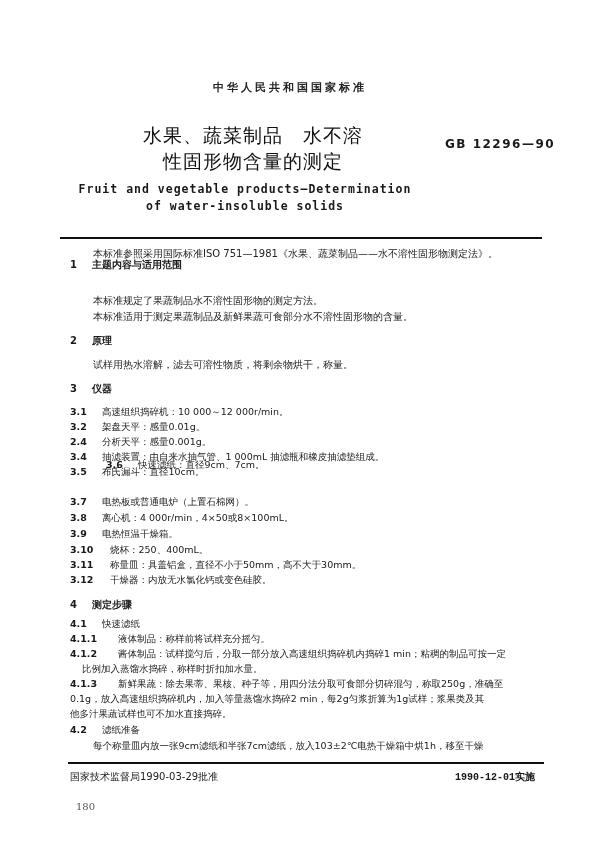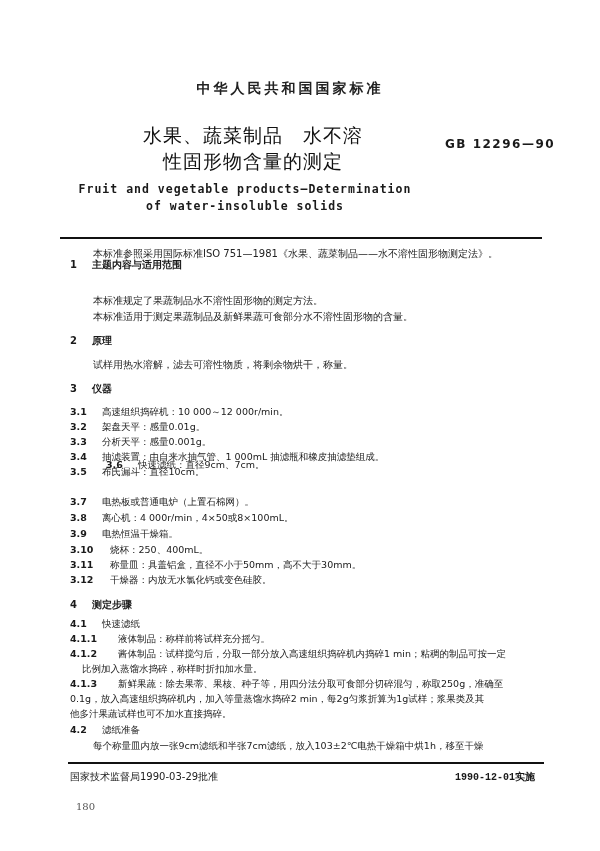--- a/index.html
+++ b/index.html
@@ -2,21 +2,21 @@
 <html><head>
   <meta charset="utf-8">
   <style>
     html, body { margin: 0; padding: 0; background: #ffffff; }
     body {
       width: 600px; height: 851px; position: relative; overflow: hidden;
       font-family: "DejaVu Serif", "Liberation Serif", serif;
       color: #1a1a1a;
     }
     .abs { position: absolute; white-space: nowrap; }
-    .std-header { left: 0; width: 580px; top: 80px; text-align: center; font-size: 14px; letter-spacing: 3px; font-family: "DejaVu Sans", sans-serif; font-weight: bold; color:#222; }
+    .std-header { left: 0; width: 580px; top: 80px; text-align: center; font-size: 11px; letter-spacing: 3px; font-family: "DejaVu Sans", sans-serif; font-weight: bold; color:#222; }
     .title-cn { left: 128px; width: 250px; text-align: center; font-size: 19px; line-height: 26px; font-family: "DejaVu Sans", sans-serif; color:#111; letter-spacing: 1px; }
     .title-l1 { top: 122px; }
     .title-l2 { top: 148px; }
     .gb-code { left: 445px; top: 137px; font-size: 12px; font-weight: bold; letter-spacing: 1.5px; font-family: "DejaVu Sans", sans-serif; }
     .title-en { left: 0; width: 460px; text-align: center; font-size: 11.5px; font-weight: bold; letter-spacing: 1px; font-family: "DejaVu Sans Mono", monospace; }
     .title-en1 { top: 182px; left: 50px; width: 390px; }
     .title-en2 { top: 199px; left: 50px; width: 390px; }
     .rule { position: absolute; background: #111; height: 2px; }
     .rule-top { left: 60px; width: 482px; top: 237px; }
     .rule-bottom { left: 68px; width: 476px; top: 762px; height: 1.5px; }
@@ -61,21 +61,21 @@
   <span class="num">2</span><span>原理</span>
 </div>
 <div class="abs para indent" style="top:358px;">试样用热水溶解，滤去可溶性物质，将剩余物烘干，称量。</div>
 
 <div class="abs sec" style="top:382px;">
   <span class="num">3</span><span>仪器</span>
 </div>
 
 <div class="abs item" style="top:406px;"><span class="num">3.1</span><span>高速组织捣碎机：10 000～12 000r/min。</span></div>
 <div class="abs item" style="top:421px;"><span class="num">3.2</span><span>架盘天平：感量0.01g。</span></div>
-<div class="abs item" style="top:436px;"><span class="num">3.3</span><span>分析天平：感量0.001g。</span></div>
+<div class="abs item" style="top:436px;"><span class="num">2.4</span><span>分析天平：感量0.001g。</span></div>
 <div class="abs item" style="top:451px;"><span class="num">3.4</span><span>抽滤装置：由自来水抽气管、1 000mL 抽滤瓶和橡皮抽滤垫组成。</span></div>
 <div class="abs item" style="top:466px;"><span class="num">3.5</span><span>布氏漏斗：直径10cm。</span></div>
 <div class="abs item" style="top:459px;margin-left:36px;"><span class="num">3.6</span><span>快速滤纸：直径9cm、7cm。</span></div>
 <div class="abs item" style="top:496px;"><span class="num">3.7</span><span>电热板或普通电炉（上置石棉网）。</span></div>
 <div class="abs item" style="top:512px;"><span class="num">3.8</span><span>离心机：4 000r/min，4×50或8×100mL。</span></div>
 <div class="abs item" style="top:528px;"><span class="num">3.9</span><span>电热恒温干燥箱。</span></div>
 <div class="abs item" style="top:544px;"><span class="num w4">3.10</span><span>烧杯：250、400mL。</span></div>
 <div class="abs item" style="top:559px;"><span class="num w4">3.11</span><span>称量皿：具盖铝盒，直径不小于50mm，高不大于30mm。</span></div>
 <div class="abs item" style="top:574px;"><span class="num w4">3.12</span><span>干燥器：内放无水氯化钙或变色硅胶。</span></div>
 

